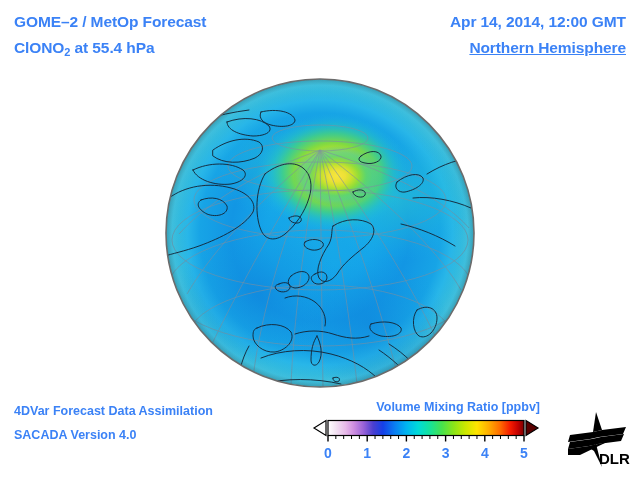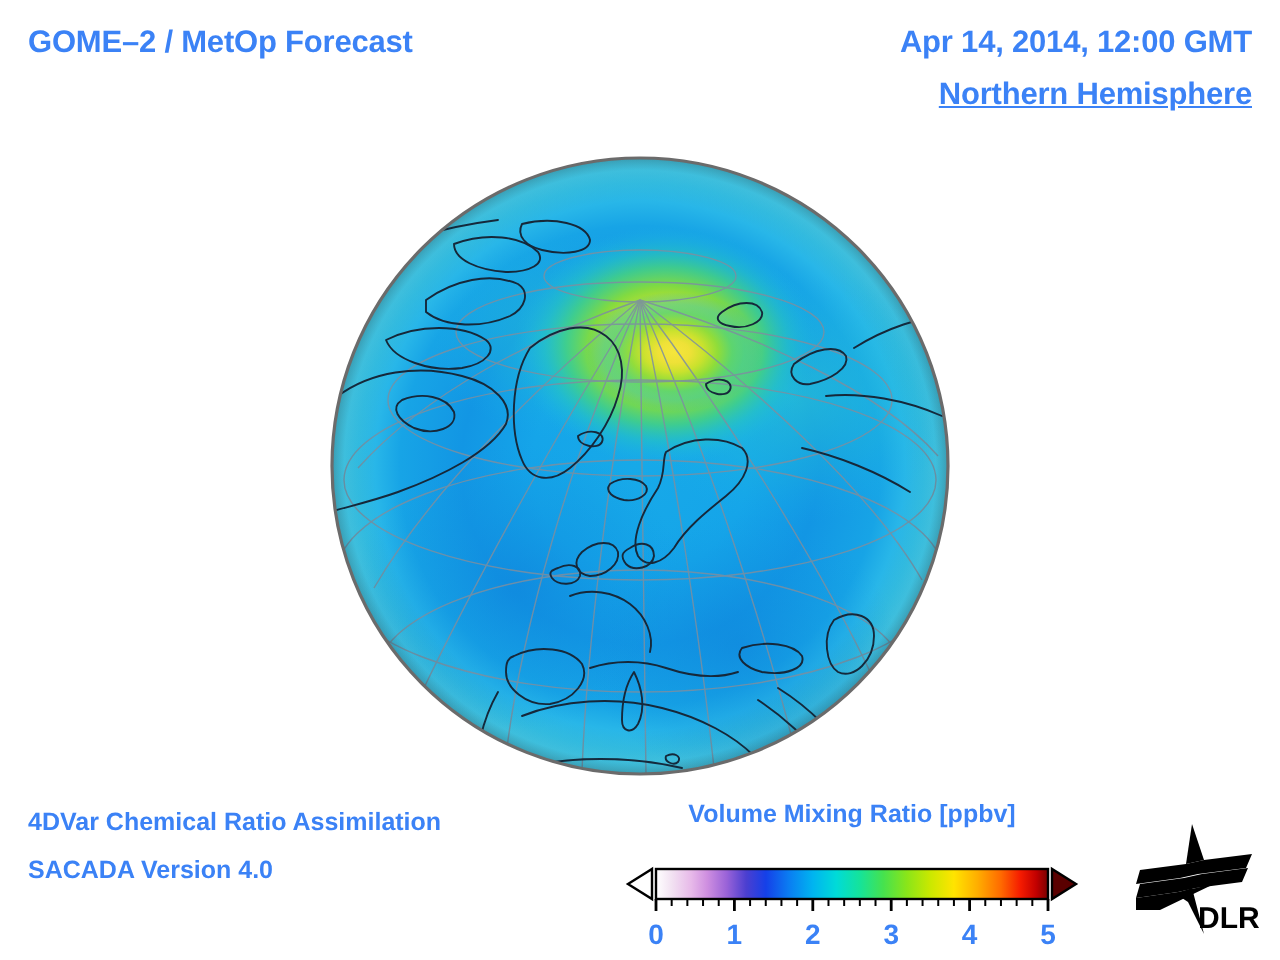--- a/index.html
+++ b/index.html
@@ -61,23 +61,23 @@
   
   #cbar-block {
     position: absolute;
     left: 312px;
     top: 400px;
     width: 228px;
   }
   #cbar-title {
     font-size: 12.5px;
     font-weight: bold;
-    text-align: center;
+    text-align: right;
     white-space: nowrap;
-    margin-bottom: 18px;
+    margin-bottom: 4px;
   }
   #cbar-svg { display: block; width: 228px; height: 26px; }
   #cbar-ticklabels {
     position: relative;
     height: 20px;
     margin-top: 1px;
   }
   #cbar-ticklabels span {
     position: absolute;
     top: 0;
@@ -104,20 +104,21 @@
   }
   #logo-riu svg, #logo-dlr svg { display: block; }
 </style>
 </head>
 <body>
 
 <div id="page">
 
   <div class="hdr" id="hdr-title-1">GOME–2 / MetOp Forecast</div>
 
+  <div class="hdr" id="hdr-title-2"><span>ClONO</span><span class="sub">2</span><span> at 55.4 hPa</span></div>
 
   <div class="hdr" id="hdr-date">Apr 14, 2014, 12:00 GMT</div>
 
   <div class="hdr" id="hdr-region">Northern Hemisphere</div>
 
   <div id="globe-wrap">
     <svg id="globe-svg" viewBox="0 0 310 310" xmlns="http://www.w3.org/2000/svg">
       <defs>
         <clipPath id="discClip">
           <circle cx="155" cy="155" r="154"></circle>
@@ -266,21 +267,21 @@
           <path d="M124,140 C130,136 138,138 136,143 C134,147 124,145 124,140 Z"></path>
         </g>
 
         <circle cx="155" cy="155" r="154" fill="url(#limbShade)"></circle>
       </g>
 
       <circle cx="155" cy="155" r="154" fill="none" stroke="#6b6b6b" stroke-width="1.6"></circle>
     </svg>
   </div>
 
-  <div class="foot" id="foot-1">4DVar Chemical Ratio Assimilation</div>
+  <div class="foot" id="foot-1">4DVar Forecast Data Assimilation</div>
   <div class="foot" id="foot-2">SACADA Version 4.0</div>
 
   <div id="cbar-block">
     <div id="cbar-title">Volume Mixing Ratio [ppbv]</div>
 
     <svg id="cbar-svg" viewBox="0 0 228 26" xmlns="http://www.w3.org/2000/svg">
       <defs>
         <linearGradient id="cbGrad" x1="0" y1="0" x2="1" y2="0">
 
         <stop offset="0%" stop-color="#ffffff"></stop>

